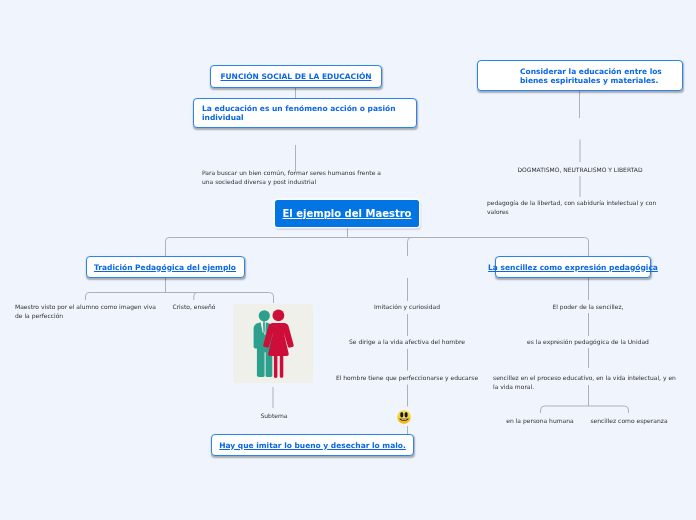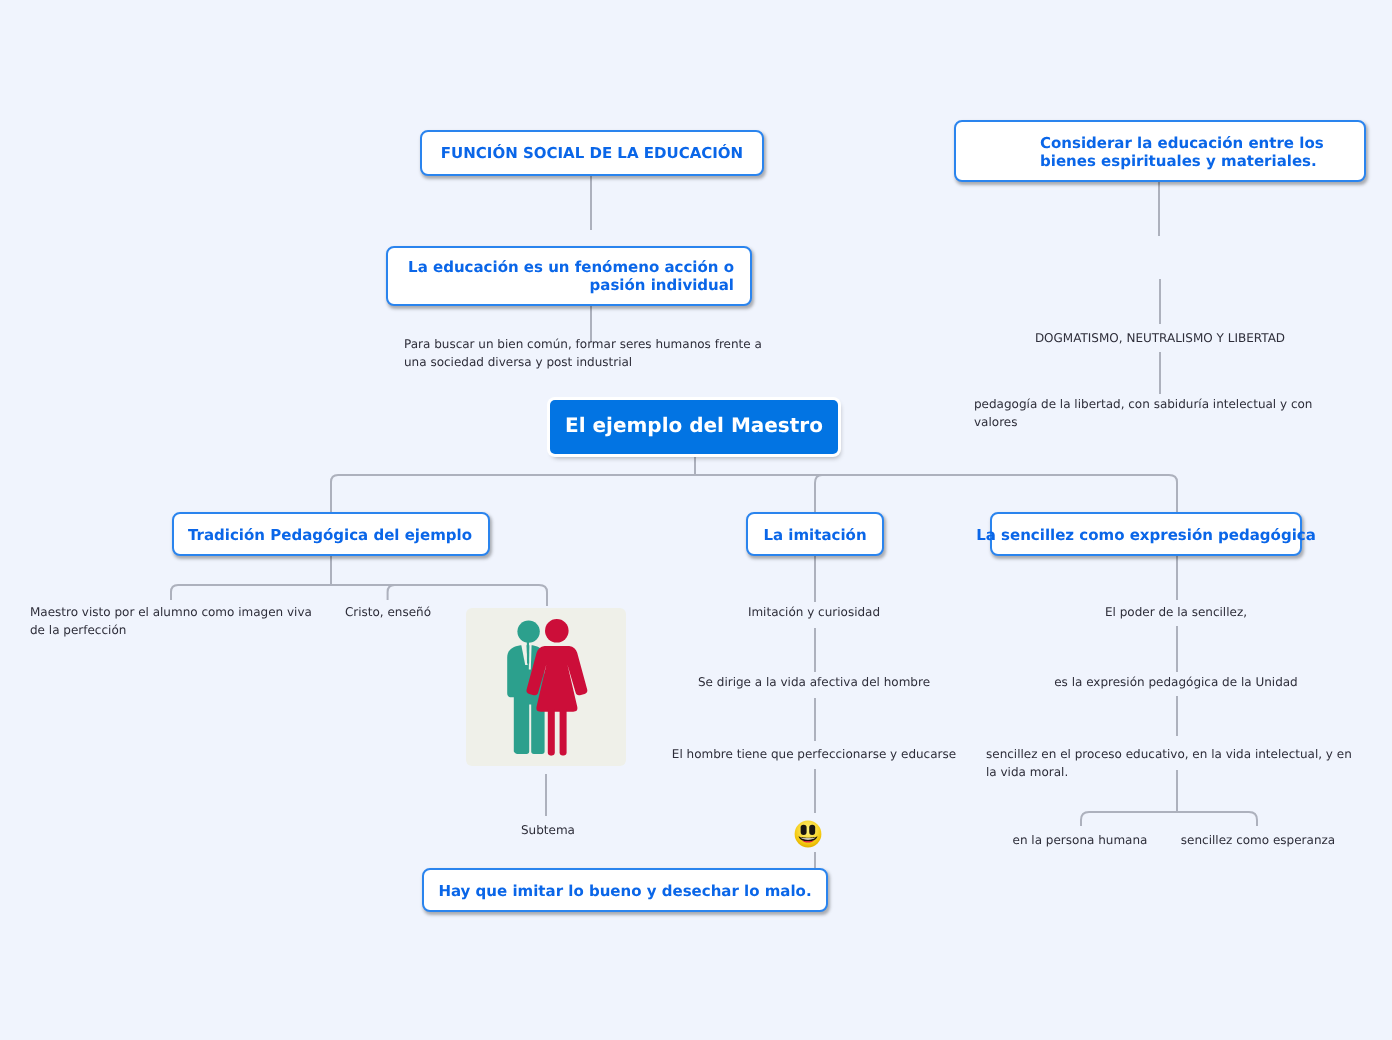--- a/index.html
+++ b/index.html
@@ -4,21 +4,21 @@
 <style>
   html,body{margin:0;padding:0;}
   body{width:696px;height:520px;background:#f0f4fd;font-family:"DejaVu Sans",sans-serif;overflow:hidden;position:relative;
         -webkit-font-smoothing:antialiased;}
   .canvas{position:absolute;left:0;top:0;width:696px;height:520px;transform:translateZ(0);}
   svg.links{position:absolute;left:0;top:0;width:696px;height:520px;}
   .node{position:absolute;box-sizing:border-box;display:flex;align-items:center;}
   .box{background:#ffffff;border:1.6px solid #2a84ee;border-radius:4px;
        color:#0a66e8;font-weight:bold;font-size:7.5px;
        box-shadow:0.8px 1.2px 1.6px rgba(0,0,0,.30);padding:0 8px;}
-  .nowrap span{white-space:nowrap;}
+  .nowrap span{white-space:nowrap;text-decoration:underline;}
   .root{background:#0274e3;border:none;border-radius:2.5px;color:#fff;font-size:10px;
         justify-content:center;box-shadow:0 0 0 1.5px #ffffff, 1px 1.8px 2.5px rgba(0,0,0,.30);}
   .leaf{position:absolute;color:#2e2e3a;font-size:6px;line-height:1.45;white-space:pre-wrap;}
   .leaf.c{text-align:center;}
   .imgbox{position:absolute;background:#eff0e9;border-radius:3px;overflow:hidden;}
   .emoji{position:absolute;}
 </style>
 </head>
 <body>
 
@@ -60,36 +60,33 @@
 </svg>
 
 <div class="node box nowrap" style="left:210px;top:65px;width:172px;height:23px;justify-content:center;">
   <span>FUNCIÓN SOCIAL DE LA EDUCACIÓN</span>
 </div>
 
 <div class="node box" style="left:477px;top:60px;width:206px;height:31px;padding-left:42px;">
   <span>Considerar la educación entre los bienes espirituales y materiales.</span>
 </div>
 
-<div class="node box" style="left:193px;top:123px;width:183px;height:30px;text-align:right;">
+<div class="node box" style="left:193px;top:98px;width:224px;height:30px;">
   <span>La educación es un fenómeno acción o pasión individual</span>
 </div>
 
 
 <div class="node box root nowrap" style="left:275px;top:200px;width:144px;height:27px;">
   <span>El ejemplo del Maestro</span>
 </div>
 
 <div class="node box nowrap" style="left:86px;top:256px;width:159px;height:22px;justify-content:flex-end;">
   <span>Tradición Pedagógica del ejemplo</span>
 </div>
 
-<div class="node box nowrap" style="left:373px;top:256px;width:69px;height:22px;justify-content:center;">
-  <span>La imitación</span>
-</div>
 
 <div class="node box nowrap" style="left:495px;top:256px;width:156px;height:22px;justify-content:center;">
   <span>La sencillez como expresión pedagógica</span>
 </div>
 
 <div class="node box nowrap" style="left:211px;top:434px;width:203px;height:22px;justify-content:center;">
   <span>Hay que imitar lo bueno y desechar lo malo.</span>
 </div>
 
 <div class="leaf" style="left:202px;top:169px;width:184px;">Para buscar un bien común, formar seres humanos frente a una sociedad diversa y post industrial</div>

